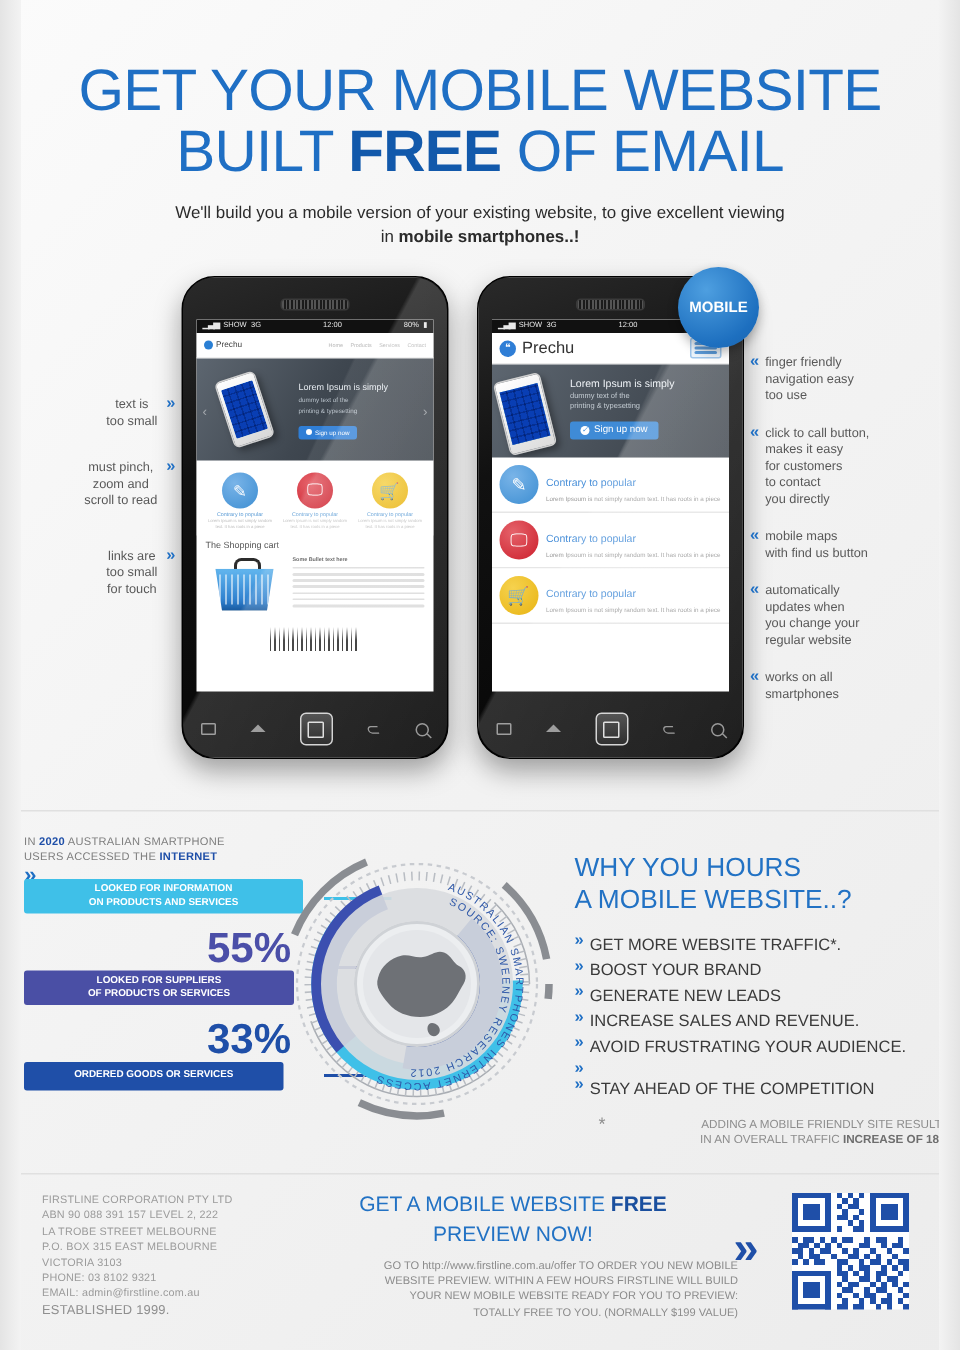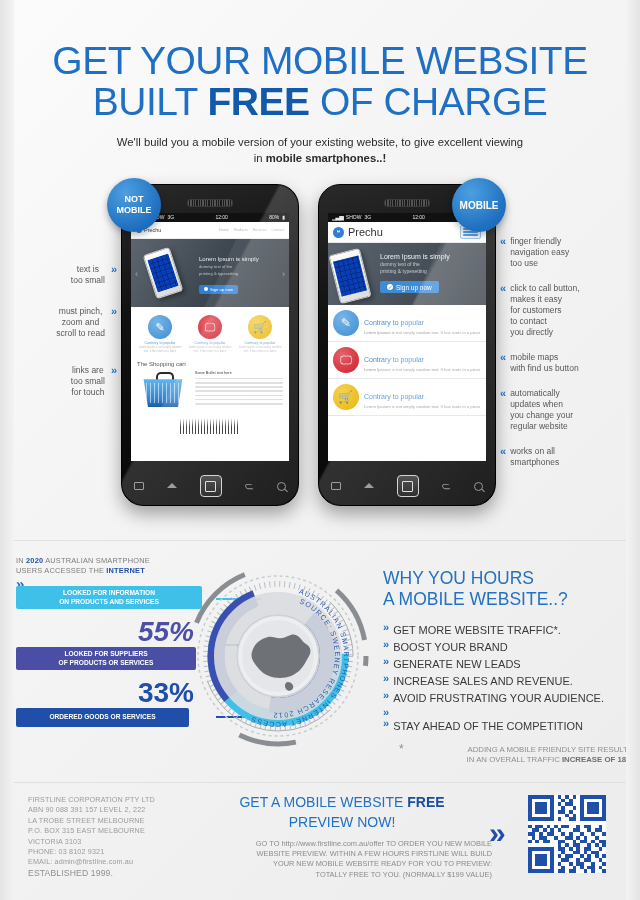--- a/index.html
+++ b/index.html
@@ -206,21 +206,21 @@
   .stats{position:absolute;left:16px;top:556px;width:200px;}
   .stats-head{font-size:7.4px;line-height:9.5px;color:#7d7d7d;letter-spacing:.2px;}
   .stats-head b{color:#1f4fa8;}
   .dblchev{color:#1f6fc4;font-size:15px;font-weight:bold;line-height:12px;margin-top:3px;letter-spacing:-4px;}
   .stat{position:relative;margin-top:-4px;}
   .stat .pct{text-align:right;font-size:28px;line-height:30px;font-weight:bold;padding-right:22px;}
   .stat .bar{height:23px;border-radius:2px;display:flex;align-items:center;justify-content:center;text-align:center;
     color:#fff;font-size:6.6px;line-height:8.4px;font-weight:bold;padding:0 4px;}
   .stat .conn{position:absolute;right:-45px;top:50%;width:45px;height:2px;}
   .s1 .pct{color:#2cb3e0;} .s1 .bar{background:#3fc0e8;width:178px;} .s1 .conn{background:#3fc0e8;}
-  .s2 .pct{color:#4b4fa8;font-style:italic;} .s2 .bar{background:#4a4fa5;width:172px;} .s2 .conn{background:#4a4fa5;}
+  .s2 .pct{color:#4b4fa8;} .s2 .bar{background:#4a4fa5;width:172px;} .s2 .conn{background:#4a4fa5;}
   .s3 .pct{color:#1f4fa8;} .s3 .bar{background:#1f4fa8;width:165px;} .s3 .conn{background:#1f4fa8;}
 
   
   .donut{position:absolute;left:178px;top:556px;width:200px;height:200px;}
   .donut svg{position:absolute;left:0;top:0;}
 
   
   .why{position:absolute;left:383px;top:568px;width:250px;}
   .why h2{margin:0;font-size:17.5px;line-height:21px;color:#2272c4;font-weight:400;}
   .why ul{margin:12px 0 0;padding:0;list-style:none;}
@@ -242,33 +242,30 @@
   .qr svg{display:block;}
 </style>
 </head>
 <body>
 
 <div class="poster">
 
   <div class="header">
     <div class="h1">
       <span>GET YOUR MOBILE WEBSITE</span>
-      <span class="l2"><span>BUILT </span><b>FREE</b><span> OF CHARGE</span></span>
+      <span class="l2"><span>BUILT </span><b>FREE</b><span> OF EMAIL</span></span>
     </div>
     <div class="sub">
       <div>We'll build you a mobile version of your existing website, to give excellent viewing</div>
       <div><span>in </span><b>mobile smartphones..!</b></div>
     </div>
   </div>
 
   <div class="phones">
 
-    <div class="badge nm">
-        <span>NOT MOBILE</span>
-      </div>
     <div class="badge mb">
         <span>MOBILE</span>
       </div>
 
     <div class="phone left">
       <div class="speaker"></div>
       <div class="screen">
         <div class="statusbar">
           <span class="sig">▁▃▅</span>
           <span>SHOW</span>

